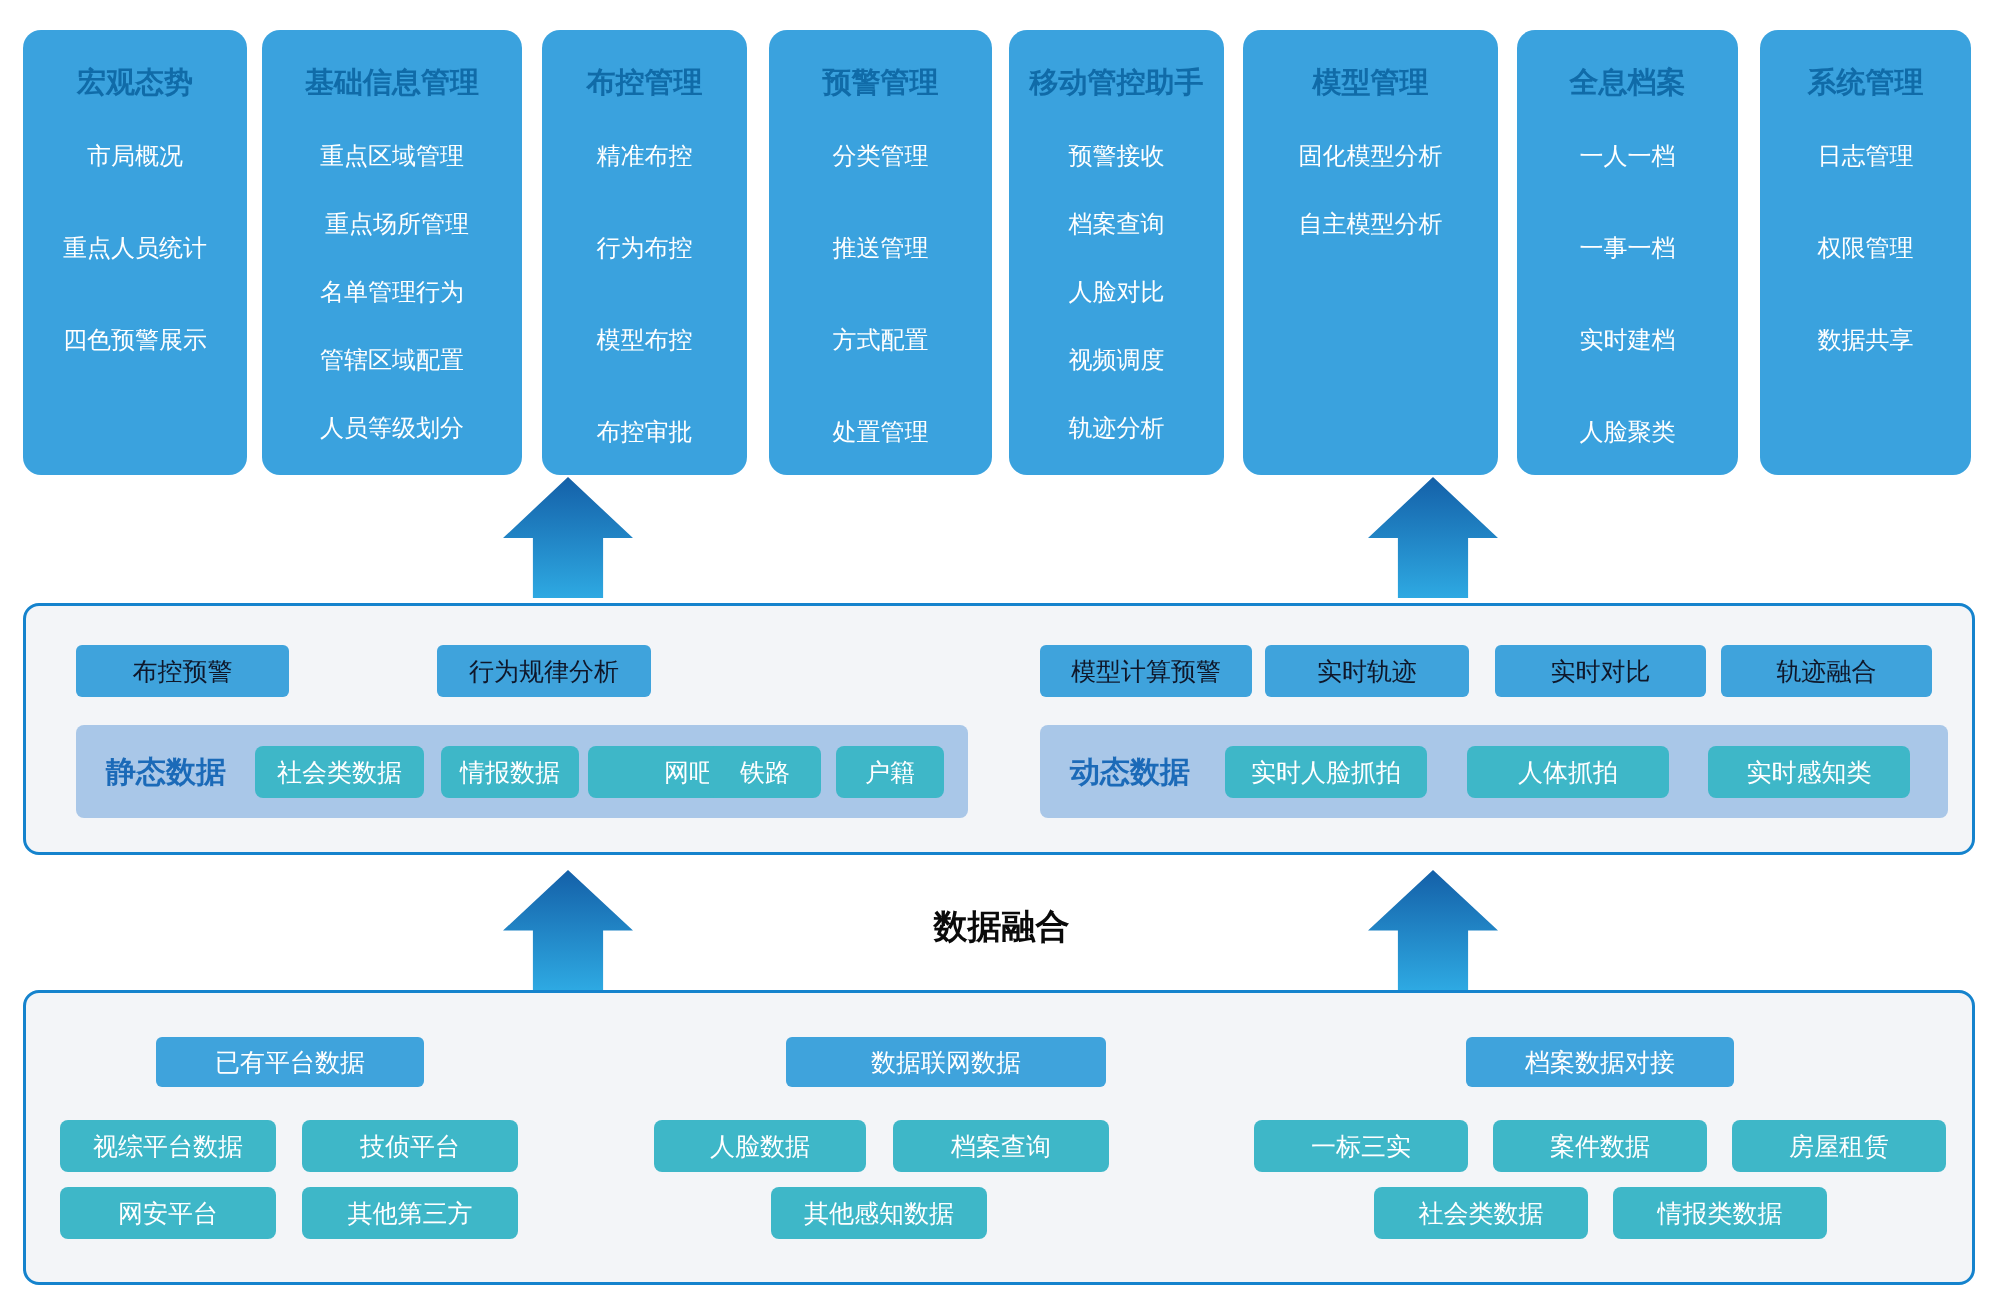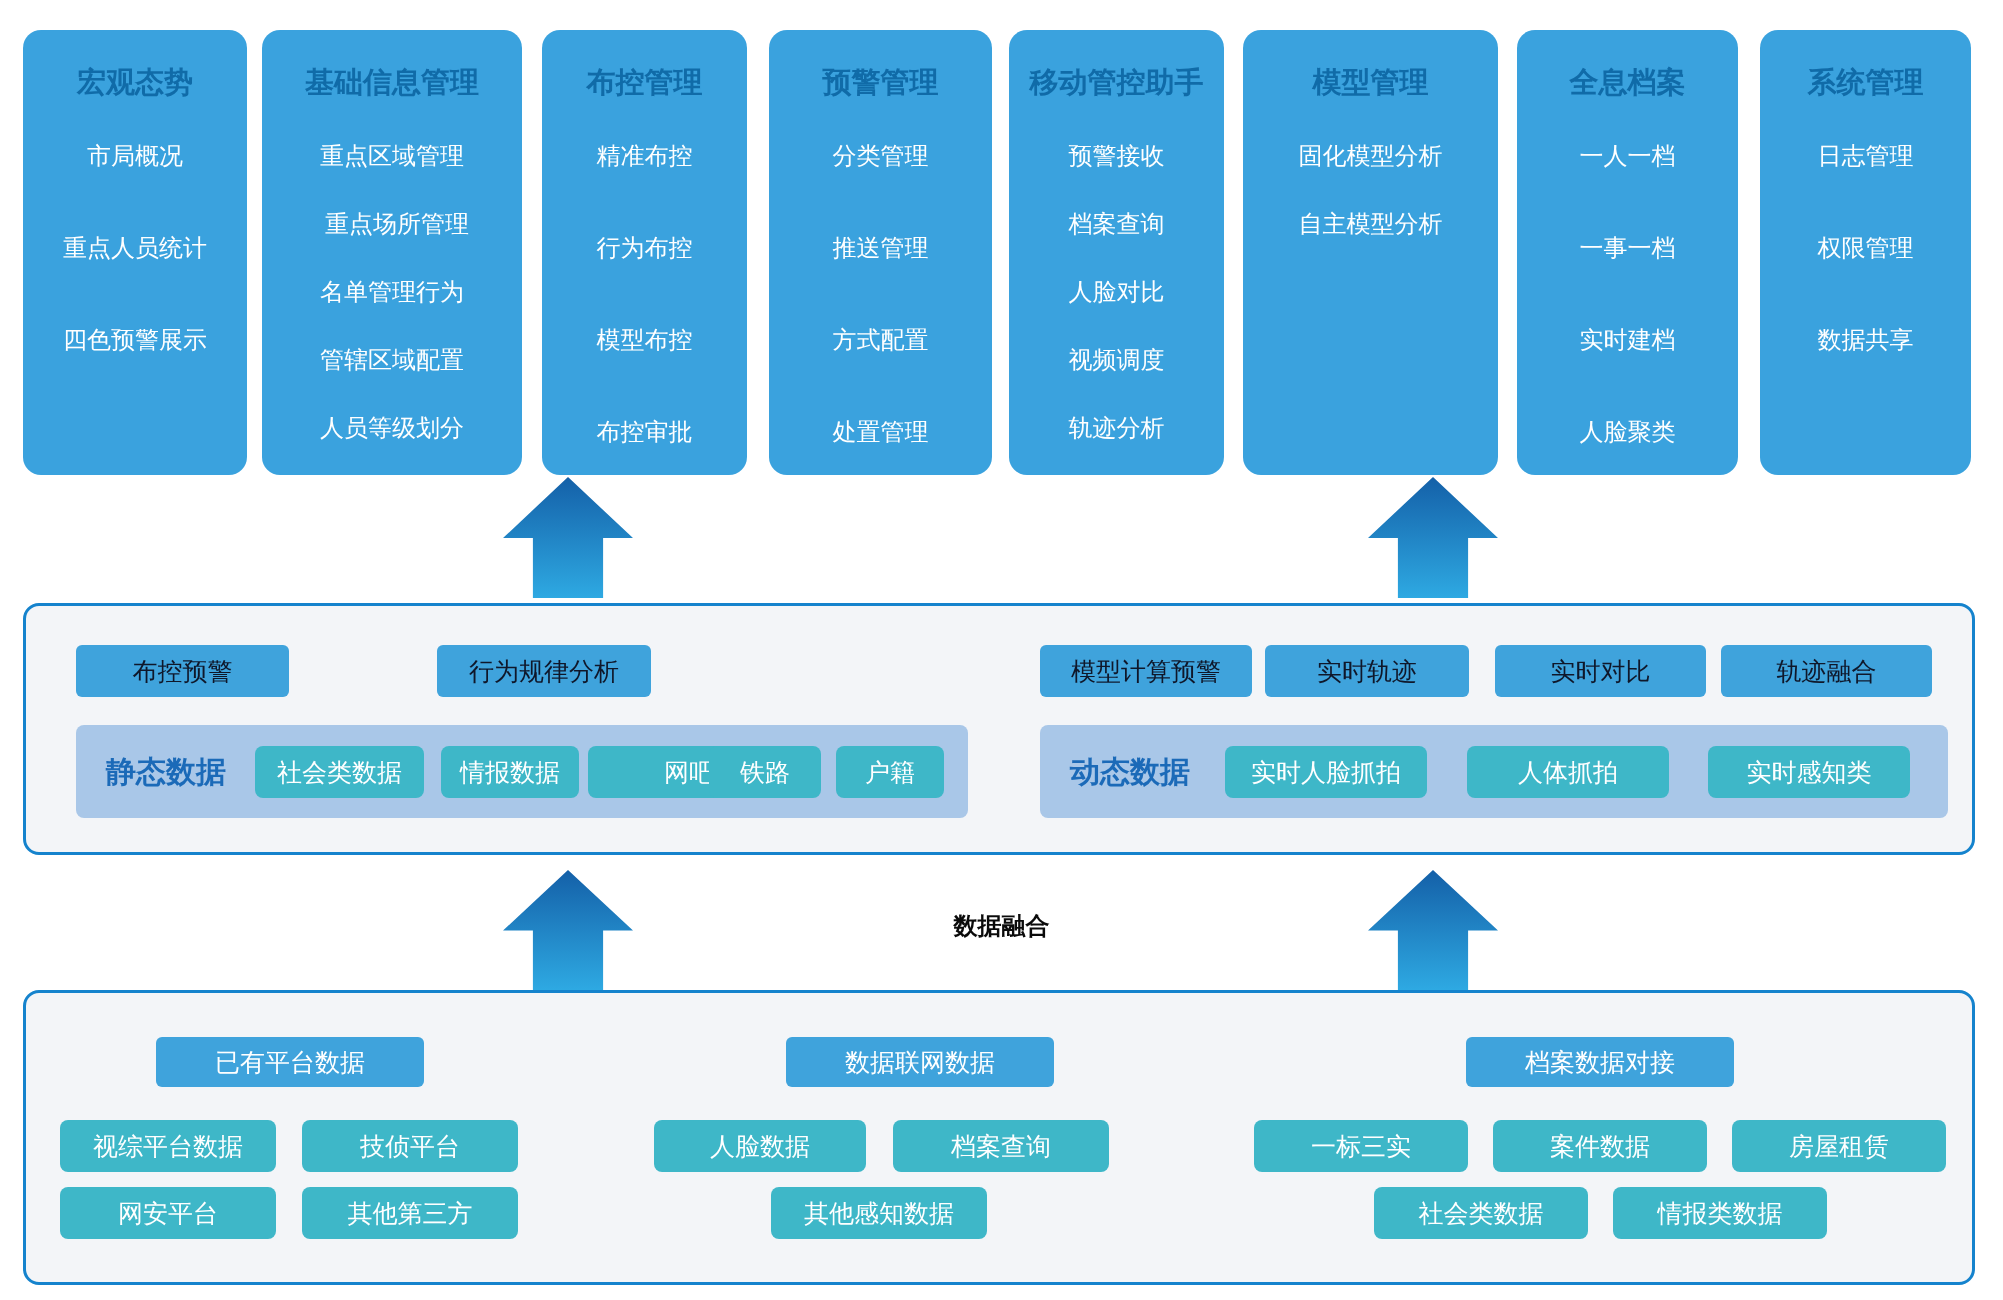--- a/index.html
+++ b/index.html
@@ -56,21 +56,21 @@
     font-size:30px;font-weight:bold;color:var(--band-label);
   }
   .teal-pill{
     position:absolute;height:52px;line-height:52px;top:21px;
     background:var(--teal-pill);border-radius:8px;
     color:#ffffff;font-size:25px;text-align:center;
   }
 
   .fusion-label{
     position:absolute;left:0;width:2003px;top:905px;height:42px;line-height:42px;
-    text-align:center;font-size:24px;font-weight:bold;color:#0a0a0a;
+    text-align:center;font-size:34px;font-weight:bold;color:#0a0a0a;
   }
 
   .src-header{
     position:absolute;top:44px;height:50px;line-height:50px;
     background:var(--pill-blue);border-radius:6px;
     color:#ffffff;font-size:25px;text-align:center;
   }
   .src-pill{
     position:absolute;height:52px;line-height:52px;
     background:var(--teal-pill);border-radius:8px;
@@ -169,21 +169,21 @@
     </div>
 
   <div class="fusion-label">数据融合</div>
 
   <div class="layer-box" id="source-box" style="left:23px;top:990px;width:1952px;height:295px;">
       <div class="src-header" style="left: 130px; width: 268px;">已有平台数据</div>
       <div class="src-pill" style="left: 34px; top: 127px; width: 216px;">视综平台数据</div>
       <div class="src-pill" style="left: 276px; top: 127px; width: 216px;">技侦平台</div>
       <div class="src-pill" style="left: 34px; top: 194px; width: 216px;">网安平台</div>
       <div class="src-pill" style="left: 276px; top: 194px; width: 216px;">其他第三方</div>
-      <div class="src-header" style="left: 760px; width: 268px;">数据联网数据</div>
+      <div class="src-header" style="left: 760px; width: 320px;">数据联网数据</div>
       <div class="src-pill" style="left: 628px; top: 127px; width: 212px;">人脸数据</div>
       <div class="src-pill" style="left: 867px; top: 127px; width: 216px;">档案查询</div>
       <div class="src-pill" style="left: 745px; top: 194px; width: 216px;">其他感知数据</div>
       <div class="src-header" style="left: 1440px; width: 268px;">档案数据对接</div>
       <div class="src-pill" style="left: 1228px; top: 127px; width: 214px;">一标三实</div>
       <div class="src-pill" style="left: 1467px; top: 127px; width: 214px;">案件数据</div>
       <div class="src-pill" style="left: 1706px; top: 127px; width: 214px;">房屋租赁</div>
       <div class="src-pill" style="left: 1348px; top: 194px; width: 214px;">社会类数据</div>
       <div class="src-pill" style="left: 1587px; top: 194px; width: 214px;">情报类数据</div>
     </div>

